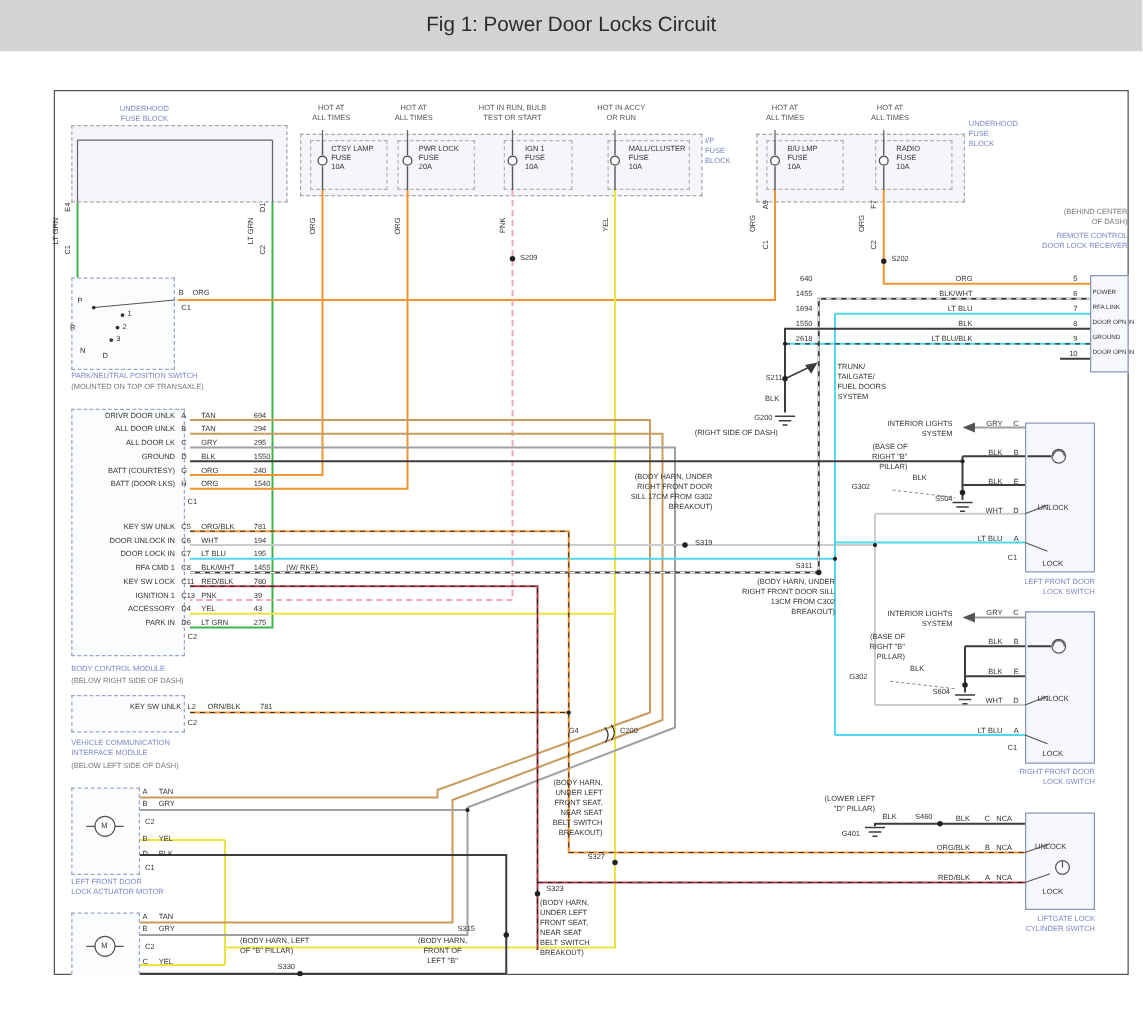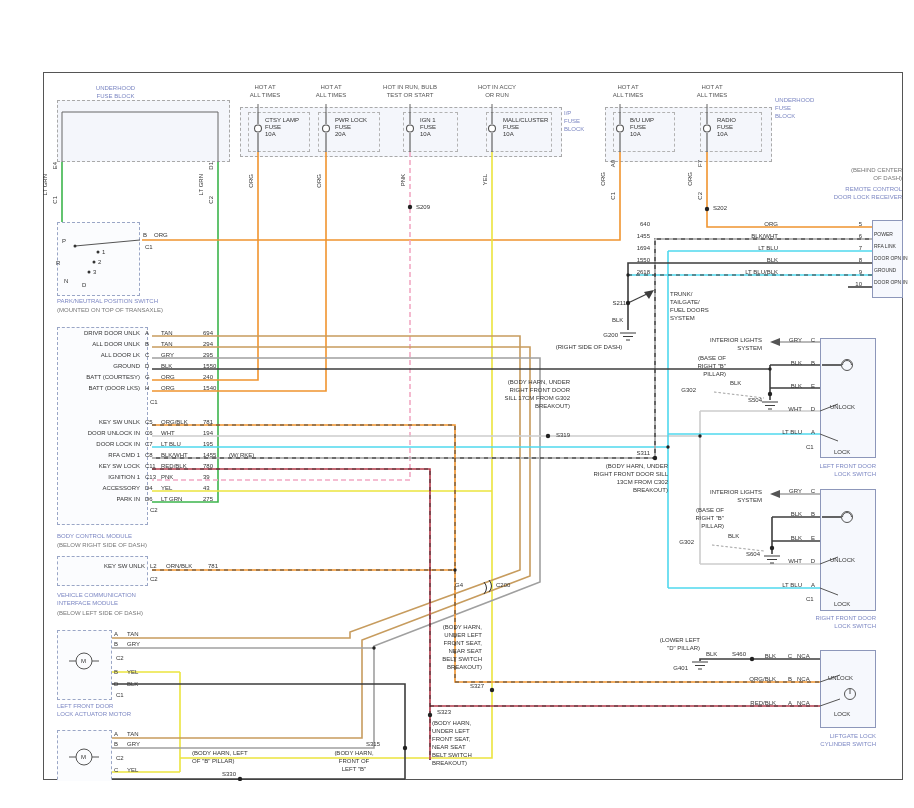--- a/index.html
+++ b/index.html
@@ -32,20 +32,23 @@
   .lgrow .lgc{width:70px;text-align:right}.lgrow .lgp{width:16px;text-align:right}.lgrow .lgn{width:24px;padding-left:5px}
   .mrow{display:flex;height:10px;font-size:6px;color:#333;align-items:center}
   .mrow12{height:12px}
   .mrow .mp{width:13px}.mrow .mc{width:34px}
   #mask-bottom{position:absolute;left:0;top:781px;width:914px;height:27px;background:#fff;z-index:6}
 </style>
 </head>
 <body>
 
 <div id="page">
+  <div id="titlebar">
+    <span>Fig 1: Power Door Locks Circuit</span>
+  </div>
   <div id="frame"></div>
 
   <div class="fusebox" style="left:57px;top:100px;width:173px;height:62px"></div>
   <div class="fusebox" style="left:240px;top:107px;width:322px;height:50px"></div>
   <div class="fusebox" style="left:605px;top:107px;width:167px;height:55px"></div>
 
   <div class="fuse" style="left:248px;top:112px;width:62px;height:40px"><span>CTSY LAMP
 FUSE</span><br><span>10A</span></div>
   <div class="fuse" style="left:318px;top:112px;width:62px;height:40px"><span>PWR LOCK
 FUSE</span><br><span>20A</span></div>

